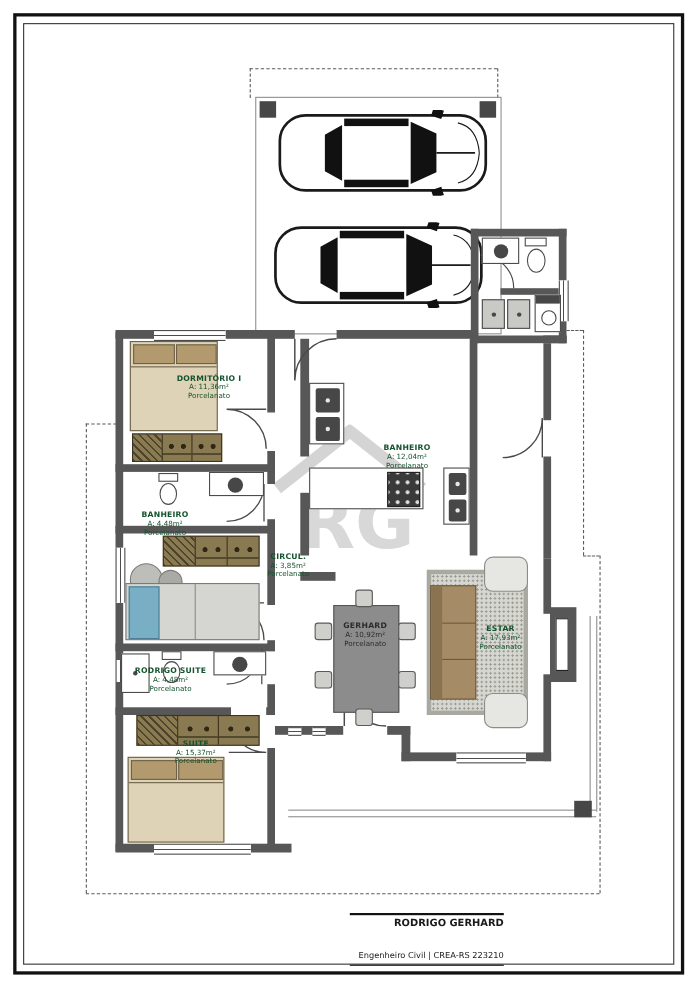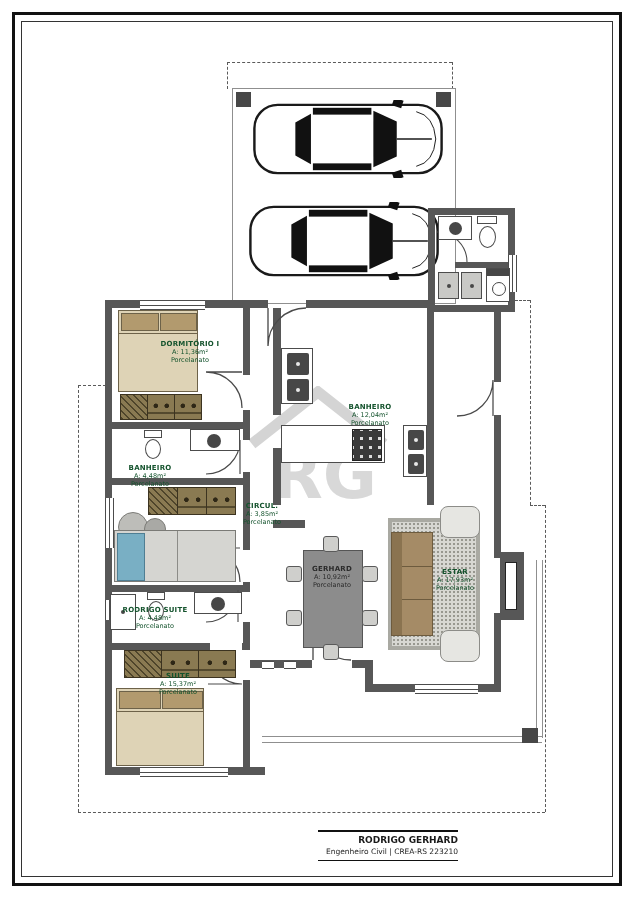--- a/index.html
+++ b/index.html
@@ -365,17 +365,17 @@
     <div class="rsub">Porcelanato</div>
   </div>
   <div class="rlabel" style="left:138px;top:672px;width:80px">
     <div class="rname">SUITE</div>
     <div class="rsub">A: 15,37m²</div>
     <div class="rsub">Porcelanato</div>
   </div>
 
   <div class="footer-block" style="left:318px;top:830px;width:140px;border-top:2px solid #111;border-bottom:1px solid #111;padding:3px 0 4px">
     <div style="font-size:9px;font-weight:bold">RODRIGO GERHARD</div>
-    <div style="font-size:7.5px;margin-top:2px">Engenheiro Civil | CREA-RS 223210</div>
+    <div style="font-size:7.5px;margin-top:19px">Engenheiro Civil | CREA-RS 223210</div>
   </div>
 
 
 </div>
 
 </body></html>

